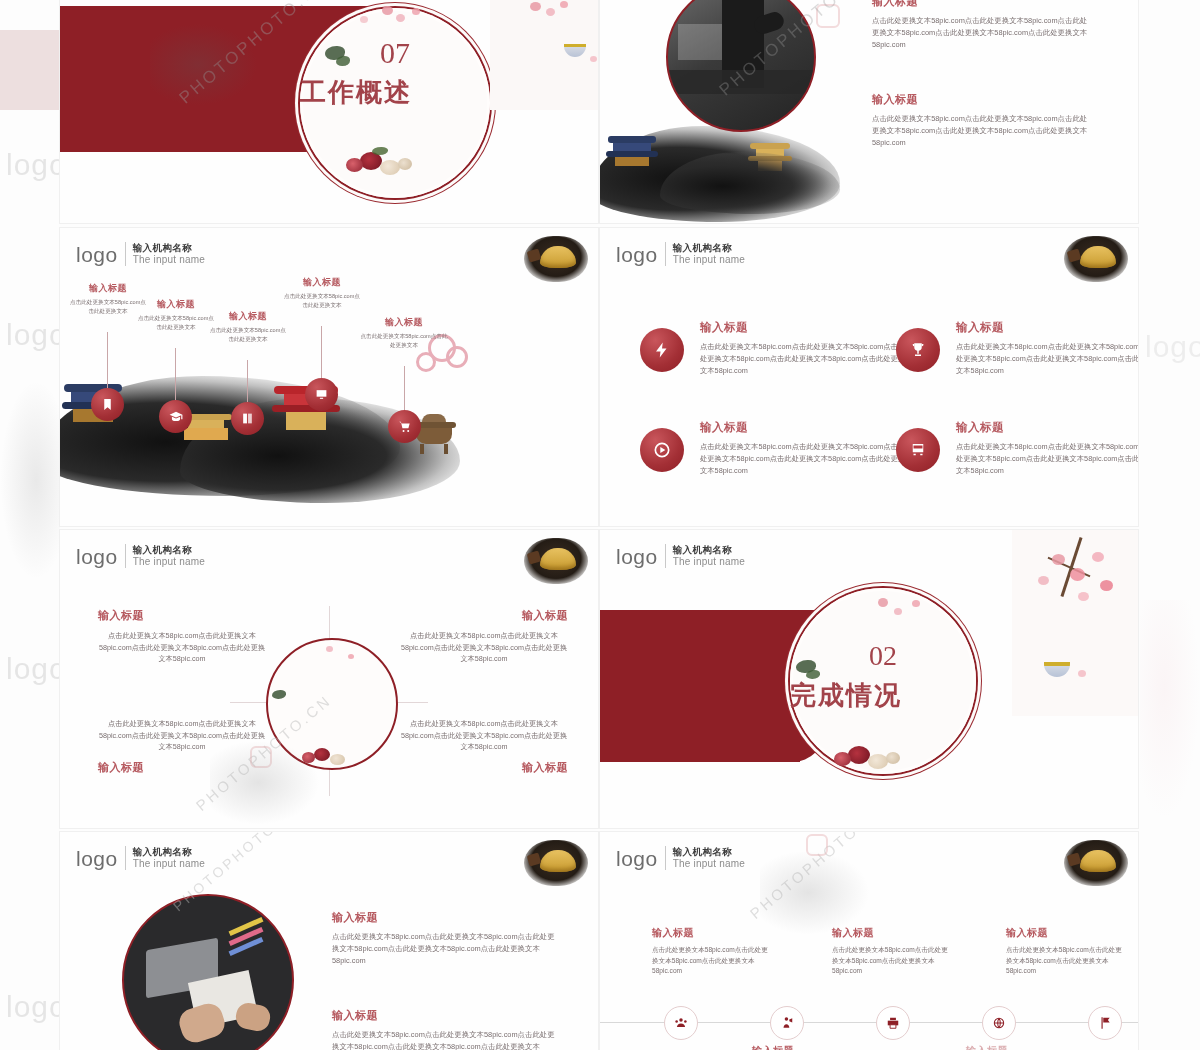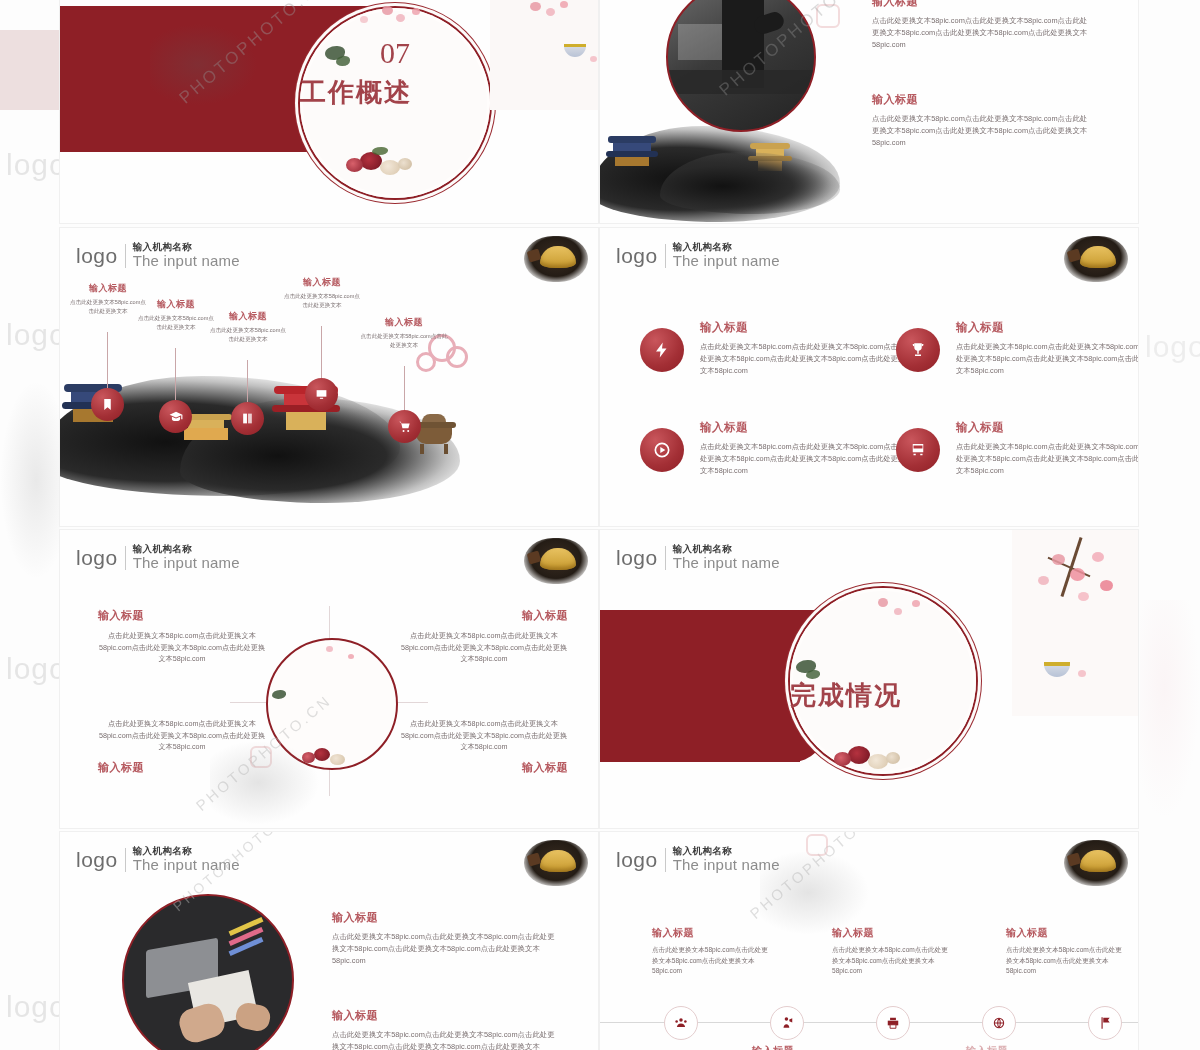--- a/index.html
+++ b/index.html
@@ -21,21 +21,21 @@
   #grid{position:absolute;left:60px;top:0;width:1080px;height:1050px;}
   .slide{position:absolute;background:#fefefe;overflow:hidden;
          box-shadow:0 0 0 1px #f0f0f0;}
 
   
   .sl-head{position:absolute;left:16px;top:14px;display:flex;align-items:center;gap:7px;}
   .sl-logo{font-size:21px;color:#6d6d6d;letter-spacing:.5px;line-height:1;}
   .sl-div{width:1px;height:24px;background:#c9c9c9;}
   .sl-names{display:flex;flex-direction:column;line-height:1.12;}
   .sl-cn{font-size:9.5px;color:#3b3b3b;font-weight:bold;letter-spacing:.4px;}
-  .sl-en{font-size:15px;color:#8c8c8c;letter-spacing:.2px;}
+  .sl-en{font-size:10px;color:#8c8c8c;letter-spacing:.2px;}
 
   
   .seal{position:absolute;right:8px;top:8px;width:64px;height:46px;}
   .seal .blot{position:absolute;inset:0;border-radius:50%/55%;
     background:radial-gradient(ellipse at 50% 45%,#3a2d22 0%,#241c15 55%,rgba(30,24,18,.05) 78%);}
   .seal .fan{position:absolute;left:16px;top:10px;width:36px;height:22px;
     border-radius:50% 50% 45% 45%/80% 80% 25% 25%;
     background:linear-gradient(180deg,#e8c261,#c79a2e);
     box-shadow:inset 0 -3px 4px rgba(120,80,10,.5);}
   .seal .tag{position:absolute;left:4px;top:14px;width:12px;height:11px;background:#5b3a22;
@@ -409,20 +409,21 @@
     <div class="cover-band" style="left:180px;top:80px;width:46px;height:152px;background:#8e1f26;border-radius:0 0 34px 0;"></div>
 
     <div class="cover-ring" style="left:190px;top:58px;width:186px;height:186px;"></div>
 
     <div class="blossom" style="left:278px;top:68px;width:10px;height:9px;"></div>
     <div class="blossom" style="left:294px;top:78px;width:8px;height:7px;background:#f0b4bd;"></div>
     <div class="blossom" style="left:312px;top:70px;width:8px;height:7px;background:#eea3ae;"></div>
     <div class="leafy" style="left:196px;top:130px;width:20px;height:13px;"></div>
     <div class="leafy" style="left:206px;top:140px;width:14px;height:9px;background:#3d5c33;"></div>
 
+    <div class="cover-num" style="top:110px;left:190px;width:186px;font-size:28px;">02</div>
     <div class="cover-title" style="top:148px;left:190px;width:181px;font-size:26px;">完成情况</div>
 
     <div class="peony" style="left:248px;top:216px;width:22px;height:18px;background:radial-gradient(circle at 40% 40%,#b5323f,#6e1420);"></div>
     <div class="peony" style="left:234px;top:222px;width:17px;height:14px;background:radial-gradient(circle at 40% 40%,#d8616b,#8e2230);"></div>
     <div class="peony" style="left:268px;top:224px;width:20px;height:15px;background:radial-gradient(circle at 40% 40%,#f2e7d8,#d9c6ab);"></div>
     <div class="peony" style="left:286px;top:222px;width:14px;height:12px;background:radial-gradient(circle at 40% 40%,#ece0cf,#cbb79a);"></div>
 
     <div style="position:absolute;left:412px;top:0;width:126px;height:186px;background:#fcf9f8;"></div>
     <div style="position:absolute;left:470px;top:6px;width:3px;height:62px;background:#6a4a34;transform:rotate(18deg);"></div>
     <div style="position:absolute;left:446px;top:36px;width:46px;height:2px;background:#6a4a34;transform:rotate(24deg);"></div>

